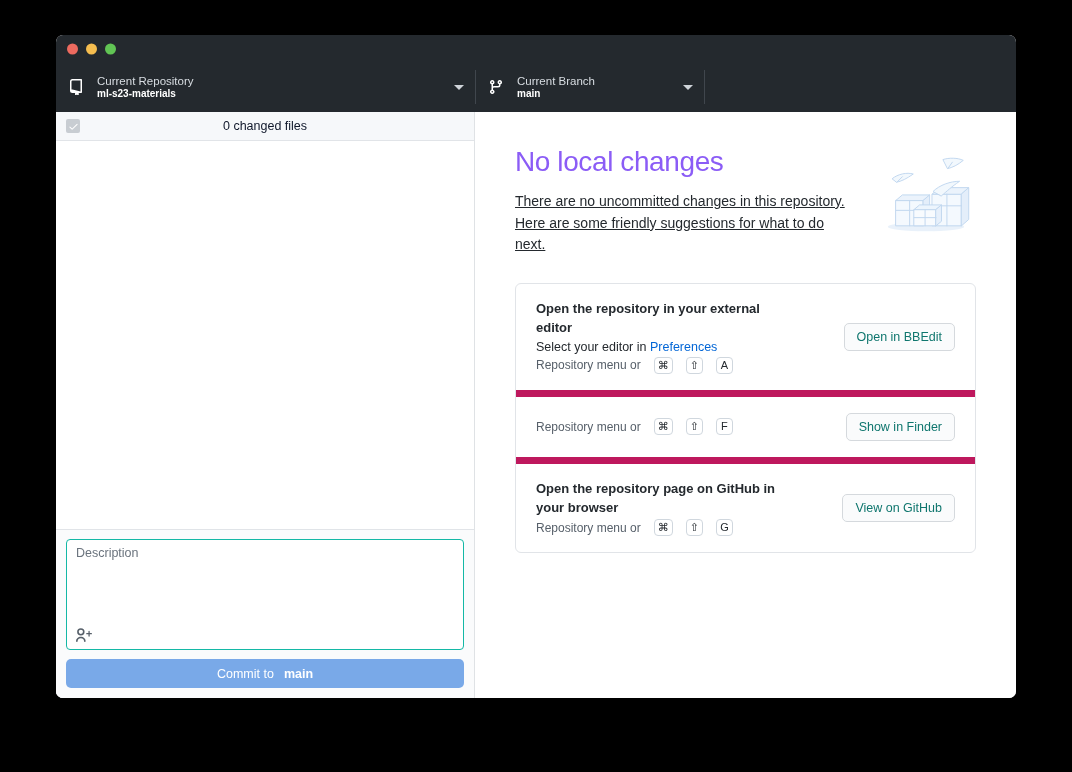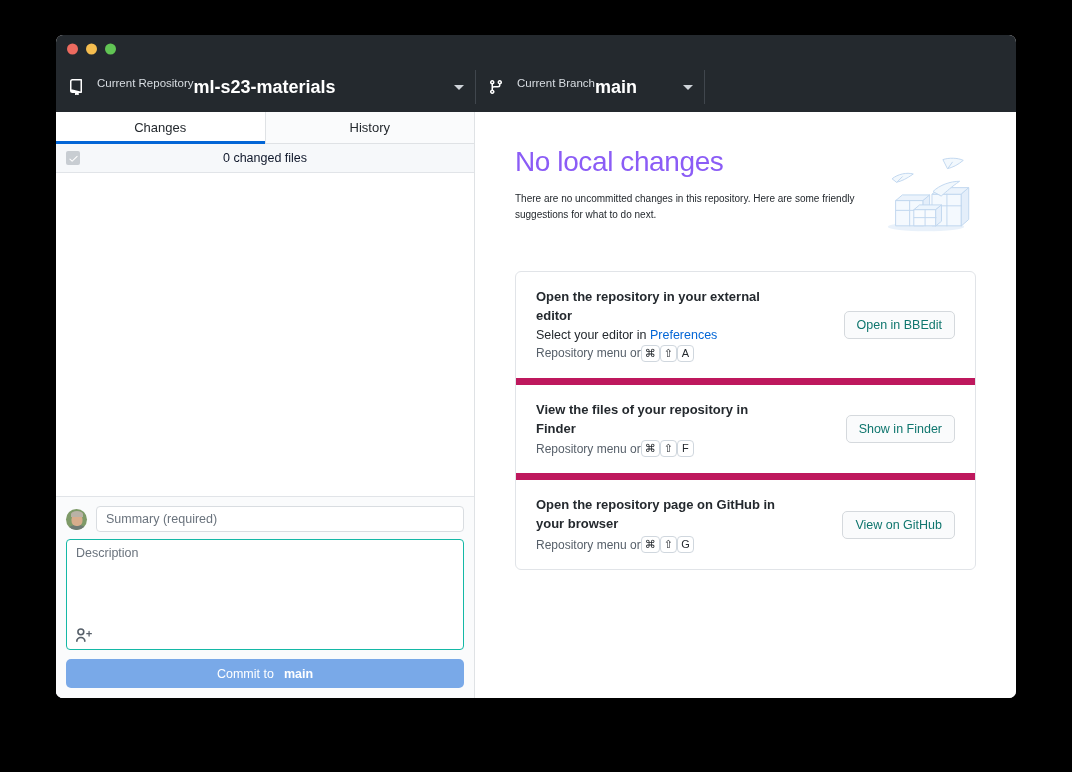--- a/index.html
+++ b/index.html
@@ -79,29 +79,29 @@
   }
   .tb-icon {
     width: 18px; height: 18px;
     flex: 0 0 18px;
     margin-right: 12px;
     color: #ffffff;
     display: flex;
     align-items: center;
     justify-content: center;
   }
-  .tb-text { display: flex; flex-direction: row; line-height: 1.25; min-width: 0; text-align: right; }
+  .tb-text { display: flex; flex-direction: column; line-height: 1.25; min-width: 0; }
   .tb-label {
     font-size: 11.5px;
     color: #d8dde2;
     font-weight: 400;
     white-space: nowrap;
   }
   .tb-value {
-    font-size: 18px;
+    font-size: 10px;
     color: #ffffff;
     font-weight: bold;
     white-space: nowrap;
     overflow: hidden;
     text-overflow: ellipsis;
   }
   .tb-caret {
     margin-left: auto;
     width: 0; height: 0;
     border-left: 5px solid transparent;
@@ -301,24 +301,25 @@
     gap: 20px;
   }
   #blank-slate-title {
     font-size: 28px;
     font-weight: 400;
     color: #8b5cf6;
     letter-spacing: -0.4px;
     margin-bottom: 13px;
   }
   #blank-slate-text {
-    font-size: 10px;
+    font-size: 14px;
     line-height: 1.55;
     color: #24292e;
     max-width: 362px;
+    text-decoration: underline;
   }
   #blank-slate-illustration {
     flex: 0 0 100px;
     margin-top: 2px;
     opacity: 0.95;
   }
 
   #suggestions-card {
     margin-top: 27px;
     border: 1px solid #e1e4e8;
@@ -348,21 +349,21 @@
     font-size: 12.5px;
     color: #24292e;
     margin-bottom: 3px;
   }
   .sg-sub a { color: #0366d6; text-decoration: none; cursor: pointer; }
   .sg-shortcut {
     font-size: 12px;
     color: #57606a;
     display: flex;
     align-items: center;
-    gap: 0;
+    gap: 13px;
     flex-wrap: wrap;
   }
   .kbd {
     display: inline-flex;
     align-items: center;
     justify-content: center;
     min-width: 17px;
     height: 17px;
     padding: 0 3px;
     border: 1px solid #d0d7de;
@@ -434,49 +435,33 @@
     <div class="tb-section" id="fetch-section">
       
     </div>
 
   </div>
 
   <div id="body-split">
 
     <div id="left-pane">
 
-      <div id="tabs">
-        <div class="tab active">
-          <span>Changes</span>
-        </div>
-        <div class="tab">
-          <span>History</span>
-        </div>
-      </div>
 
       <div id="changed-files-bar">
         <span id="files-checkbox">
           <svg viewBox="0 0 16 16" fill="#ffffff">
             <path d="M13.78 4.22a.75.75 0 0 1 0 1.06l-7.25 7.25a.75.75 0 0 1-1.06 0L2.22 9.28a.75.75 0 0 1 1.06-1.06L6 10.94l6.72-6.72a.75.75 0 0 1 1.06 0Z"></path>
           </svg>
         </span>
         <span id="changed-files-label">0 changed files</span>
       </div>
 
       <div id="file-list-area"></div>
 
       <div id="commit-form">
-        <div id="summary-row">
-          <span id="avatar">
-            <span class="av-body"></span>
-            <span class="av-face"></span>
-            <span class="av-hair"></span>
-          </span>
-          <input id="summary-input" type="text" placeholder="Summary (required)" style="">
-        </div>
 
         <div id="description-box">
           <textarea id="description-input" placeholder="Description" style=""></textarea>
           <span id="add-coauthor-button">
             <svg viewBox="0 0 16 16" fill="currentColor" width="17" height="17">
               <path d="M5.5 3.5a2 2 0 1 1 0 4 2 2 0 0 1 0-4Zm0-1.5a3.5 3.5 0 1 0 0 7 3.5 3.5 0 0 0 0-7ZM1 14c0-2.2 2.015-4 4.5-4s4.5 1.8 4.5 4v.25a.75.75 0 0 1-1.5 0V14c0-1.28-1.27-2.5-3-2.5S2.5 12.72 2.5 14v.25a.75.75 0 0 1-1.5 0Zm12.25-9.5a.6.6 0 0 1 .6.6v1.55h1.55a.6.6 0 0 1 0 1.2h-1.55v1.55a.6.6 0 0 1-1.2 0V7.85h-1.55a.6.6 0 0 1 0-1.2h1.55V5.1a.6.6 0 0 1 .6-.6Z"></path>
             </svg>
           </span>
         </div>
 
@@ -530,21 +515,20 @@
               <span class="kbd">⌘</span>
               <span class="kbd">⇧</span>
               <span class="kbd">A</span>
             </div>
           </div>
           <button class="sg-action">Open in BBEdit</button>
         </div>
 
         <div class="suggestion-row">
           <div class="sg-text">
-            <div class="sg-title">View the files of your repository in Finder</div>
             <div class="sg-shortcut">
               <span>Repository menu or</span>
               <span class="kbd">⌘</span>
               <span class="kbd">⇧</span>
               <span class="kbd">F</span>
             </div>
           </div>
           <button class="sg-action">Show in Finder</button>
         </div>
 

